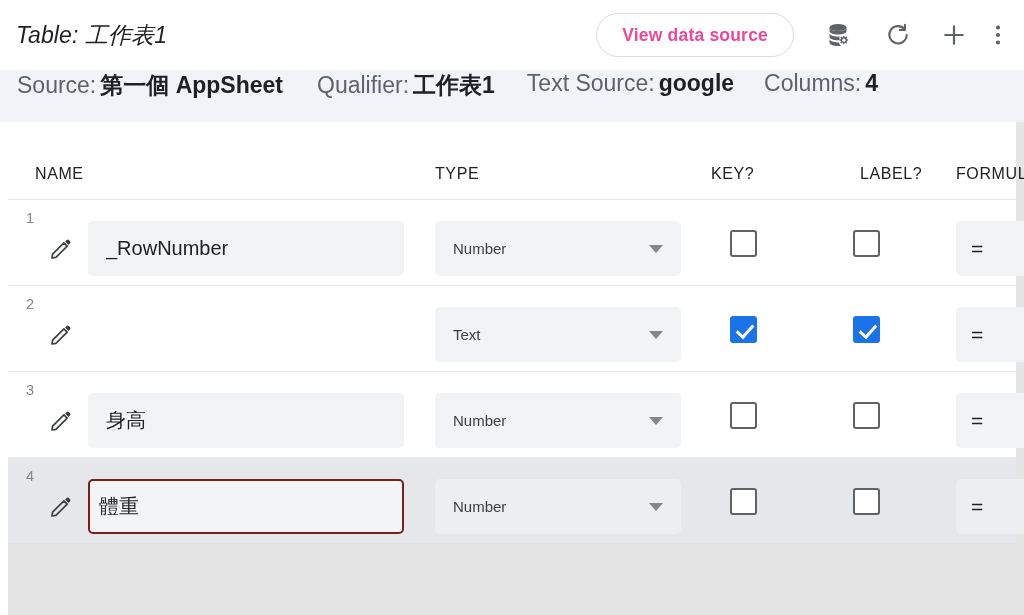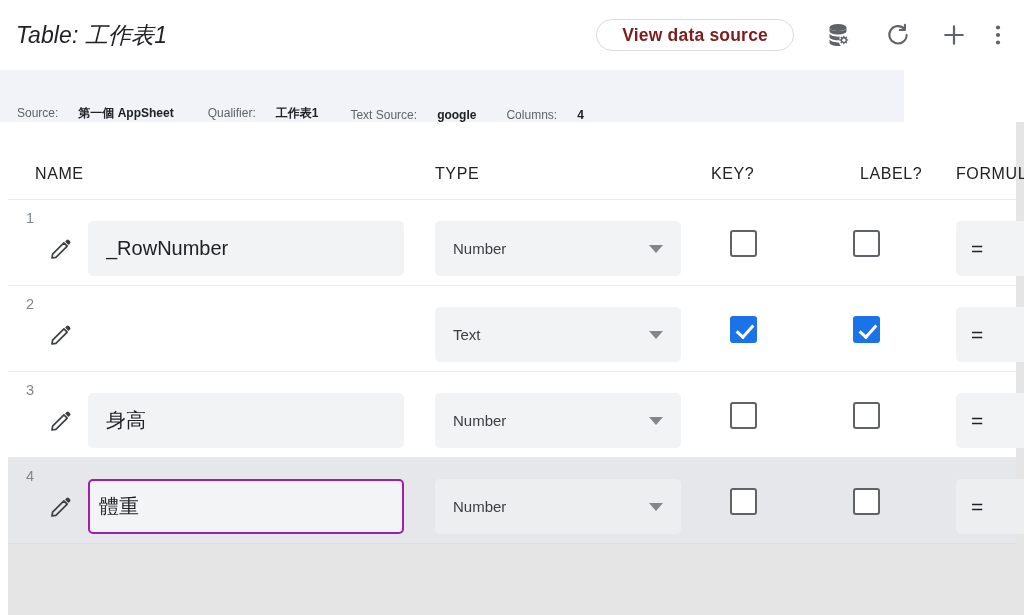--- a/index.html
+++ b/index.html
@@ -39,26 +39,26 @@
   }
 
   .topbar-actions {
     margin-left: auto;
     display: flex;
     align-items: center;
     height: 100%;
   }
 
   .view-source-btn {
-    height: 32px;
+    height: 44px;
     padding: 0 25px;
     border: 1px solid #dadce0;
     border-radius: 22px;
     background: #ffffff;
-    color: #7f1d1d;
+    color: #ec4899;
     font-family: inherit;
     font-size: 17.5px;
     font-weight: bold;
     letter-spacing: 0.2px;
     cursor: pointer;
     white-space: nowrap;
     display: flex;
     align-items: center;
     justify-content: center;
   }
@@ -75,31 +75,31 @@
   }
   .icon-btn.db  { margin-left: 22px; }
   .icon-btn.rf  { margin-left: 10px; }
   .icon-btn.pl  { margin-left: 8px; }
   .icon-btn.mn  { margin-left: 2px; margin-right: 8px; width: 36px; }
 
   
   .infobar {
     position: absolute;
     left: 0; top: 70px;
-    width: 904px; height: 52px;
+    width: 1024px; height: 52px;
     background: #f1f3f9;
     display: flex;
-    align-items: flex-end;
+    align-items: flex-start;
     padding-left: 17px;
-    font-size: 12px;
+    font-size: 23px;
     white-space: nowrap;
   }
   .info-group { display: flex; align-items: baseline; }
   .info-label { color: #5f6368; font-weight: normal; }
-  .info-value { color: #202124; font-weight: bold; margin-left: 20px; }
+  .info-value { color: #202124; font-weight: bold; margin-left: 4px; }
   .gap-a { width: 34px; }
   .gap-b { width: 32px; }
   .gap-c { width: 30px; }
 
   
   .table-area {
     position: absolute;
     left: 8px; top: 122px;
     width: 1024px;
     height: 493px;
@@ -174,21 +174,21 @@
     border: 1px solid transparent;
     border-radius: 5px;
     font-family: inherit;
     font-size: 20px;
     color: #202124;
     padding: 0 17px;
     outline: none;
   }
   .row.selected .name-input {
     background: #f3f4f5;
-    border: 2px solid #a21caf;
+    border: 2px solid #7f1d1d;
     padding-left: 9px;
   }
 
   .type-select {
     position: absolute;
     left: 427px; top: 21px;
     width: 246px; height: 55px;
     background: #f1f3f4;
     border: 1px solid transparent;
     border-radius: 5px;

